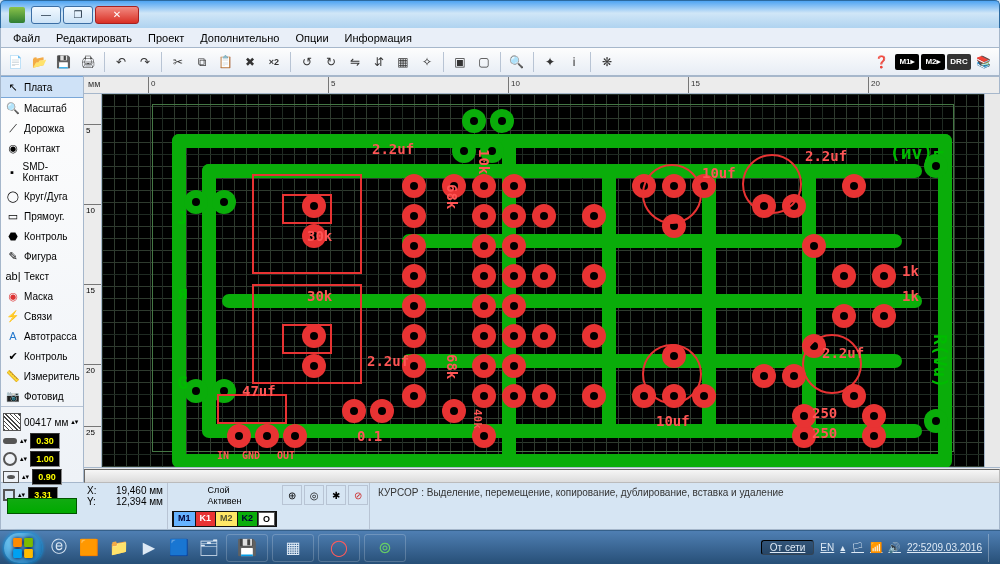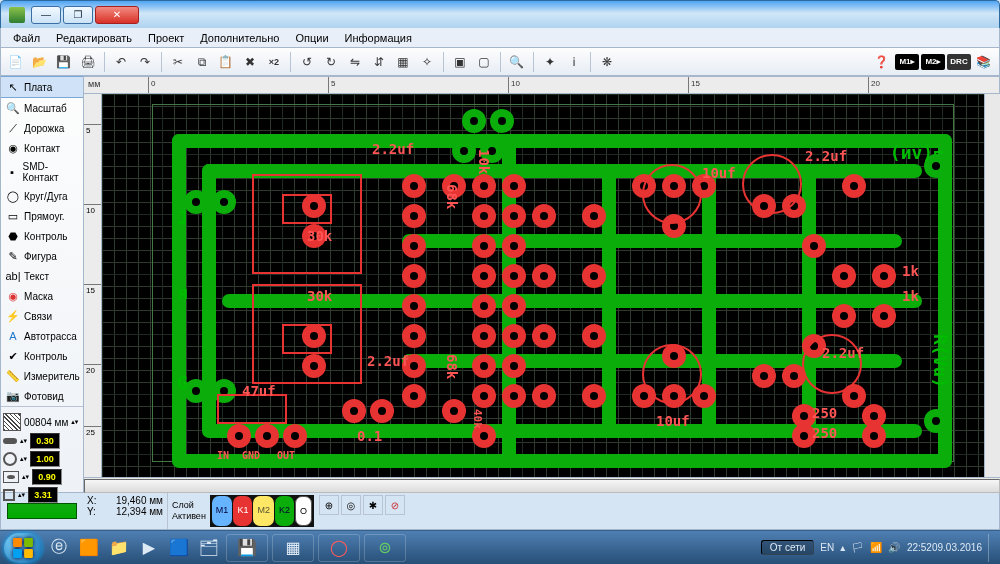--- a/index.html
+++ b/index.html
@@ -77,38 +77,38 @@
 .scroll-h .track{flex:1;height:14px;background:linear-gradient(#f6f6f6,#dcdcdc);border:1px inset #bbb;}
 .scroll-v { width:16px; background:#e9e9e9; border-left:1px solid #a6b7cb;}
 
 
 .tabsrow { height: 18px; background: #eef2f7; border: 1px solid #a6b7cb; border-top: 0; display: flex; align-items: center; font-size: 10px; gap:2px; padding:0 2px;}
 .tabsrow .tab{ padding:1px 10px; border:1px solid #a6b7cb; background:#fdfdfd; border-bottom:0;}
 .tabsrow .tab.active{ background:#fff; font-weight:bold;}
 .statusrow { border:1px solid #a6b7cb; border-top:0; display:flex; align-items:stretch; font-size:10px; }
 .coords { width:84px; padding:2px 4px; }
 .coords div{display:flex;justify-content:space-between;}
-.layerblock{display:flex;align-items:center;padding:2px 4px;gap:4px;border-left:1px solid #b8c4d4;}
-.lbadge{font-size:9px;font-weight:normal;padding:9px 4px;border-radius:7px;}
+.layerblock{display:flex;align-items:center;padding:2px 4px;gap:4px;border-left:1px solid #b8c4d4;flex-direction:column;}
+.lbadge{font-size:9px;font-weight:bold;padding:1px 4px;}
 .lbadge.m1{background:#66b3ff;color:#003;}
 .lbadge.k1{background:#e83333;color:#fff;}
 .lbadge.m2{background:#ffe766;color:#553;}
 .lbadge.k2{background:#0aad0a;color:#003;}
 .lbadge.o{background:#fff;color:#000;border:1px solid #555;}
 .sbtn{width:20px;height:20px;border:1px solid #b8c4d4;display:flex;align-items:center;justify-content:center;cursor:pointer;margin:2px 1px;}
 .stext{flex:1;padding:4px 8px;color:#333;border-left:1px solid #b8c4d4;}
 .greenbar{width:70px;height:16px;background:linear-gradient(#1a1,#0a0);border:1px solid #050;margin:2px;}
 
 
 .taskbar { height: 34px; background: linear-gradient(#4f7fb3,#274f77); border-top:1px solid #35608a; display:flex; align-items:center; padding:0 4px; gap:4px;}
 .startorb{width:38px;height:30px;border-radius:16px;background:radial-gradient(circle at 30% 30%,#7ed6ff,#0a64a8);box-shadow:0 0 4px #0af;cursor:pointer;display:flex;align-items:center;justify-content:center;}
 .startorb svg{filter:drop-shadow(0 0 2px #003);}
 .qlaunch{width:26px;height:26px;border-radius:3px;display:flex;align-items:center;justify-content:center;cursor:pointer;color:#dde9f5;}
 .qlaunch.big { width:42px; height:28px; border:1px solid rgba(255,255,255,.2); border-radius:3px;}
-.tray{margin-left:auto;display:flex;align-items:center;gap:6px;color:#dde9f5;font-size:10px;}
+.tray{margin-left:auto;display:flex;align-items:center;gap:6px;color:#dde9f5;font-size:10px;text-decoration:underline;}
 .trayitem{display:flex;align-items:center;justify-content:center;cursor:pointer;}
 .traygroup{background:rgba(0,0,0,.25);border:1px inset #345;border-radius:3px;padding:1px 8px;display:flex;gap:6px;align-items:center;}
 .clock{text-align:center;line-height:11px;}
 </style>
 </head>
 <body>
 
 <div class="titlebar">
   <div class="appicon"></div>
   <div class="winbtns">
@@ -234,21 +234,21 @@
         <span>Измеритель</span>
       </div>
     <div class="tool">
         <span class="ti">📷</span>
         <span>Фотовид</span>
       </div>
 
     <div class="bottom-props">
       <div class="propline">
           <div class="hatched"></div>
-          <span>00804 мм</span>
+          <span>00417 мм</span>
           <span class="arrowset">▴▾</span>
         </div>
       <div class="propline">
           <div class="trackicon"></div>
           <span class="arrowset">▴▾</span>
           <div class="vfield">0.30</div>
         </div>
       <div class="propline">
           <div class="ringicon"></div>
           <span class="arrowset">▴▾</span>
@@ -474,20 +474,21 @@
       <span class="lbadge k1">K1</span>
       <span class="lbadge m2">M2</span>
       <span class="lbadge k2">K2</span>
       <span class="lbadge o">О</span>
     </div>
   </div>
   <div class="sbtn">⊕</div>
   <div class="sbtn">◎</div>
   <div class="sbtn">✱</div>
   <div class="sbtn" style="color:#c33">⊘</div>
+  <div class="stext">КУРСОР  : Выделение, перемещение, копирование, дублирование, вставка и удаление</div>
 </div>
 
 <div class="taskbar">
   <div class="startorb">
     <svg width="22" height="22" viewBox="0 0 20 20">
         <g fill="#fff">
           <rect x="1" y="1" width="8" height="8" rx="1" fill="#ff8a00"></rect>
           <rect x="11" y="1" width="8" height="8" rx="1" fill="#7cbb00"></rect>
           <rect x="1" y="11" width="8" height="8" rx="1" fill="#00a1f1"></rect>
           <rect x="11" y="11" width="8" height="8" rx="1" fill="#ffbb00"></rect>

